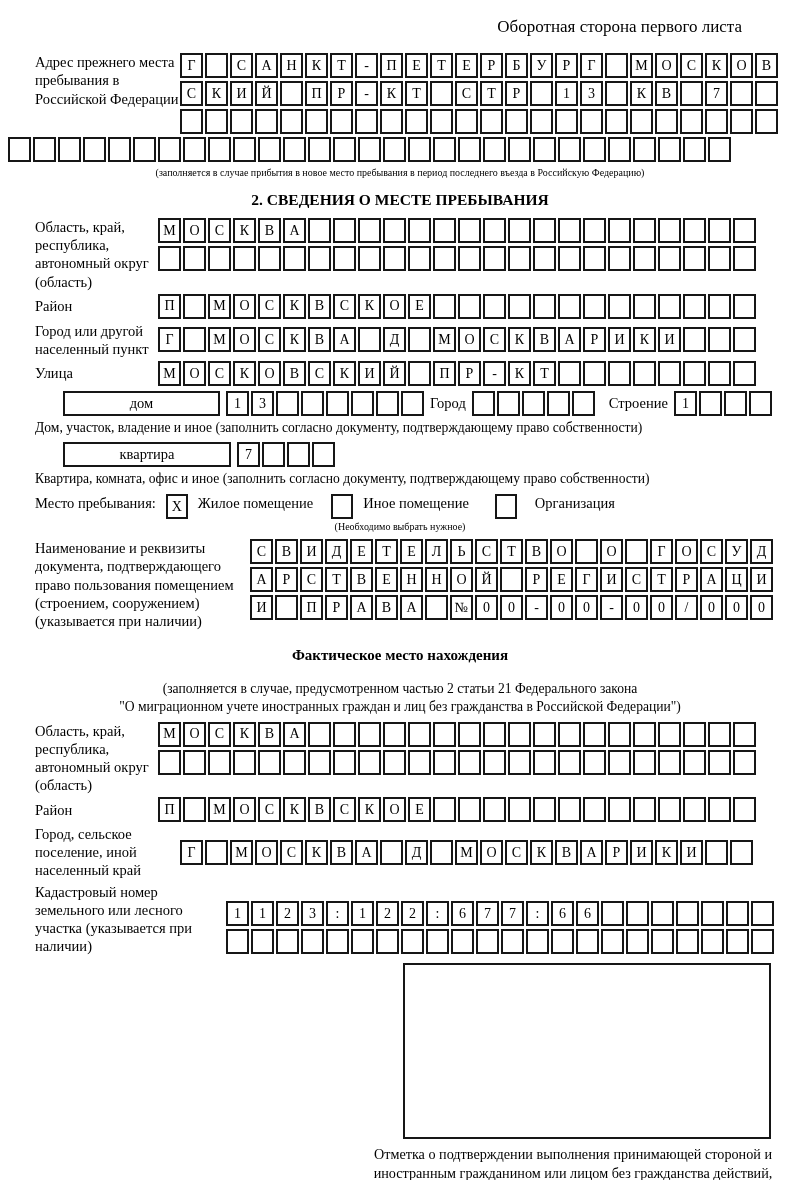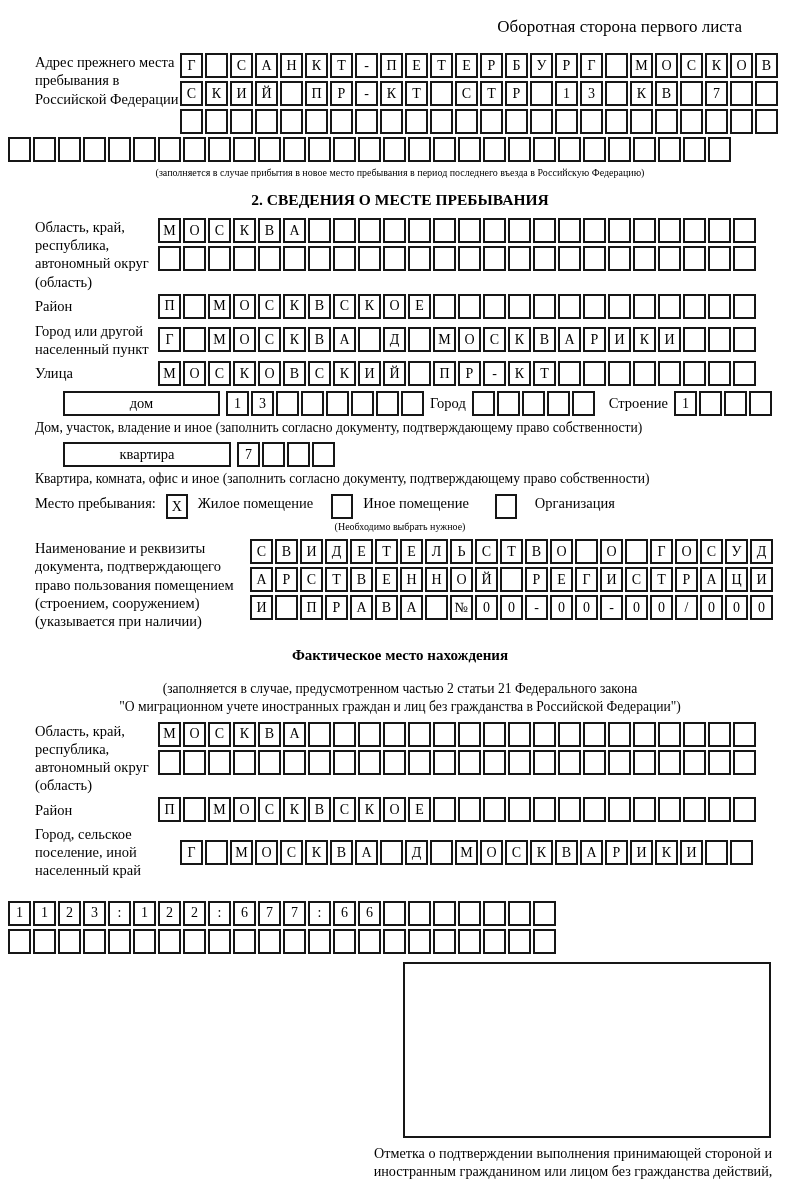--- a/index.html
+++ b/index.html
@@ -561,20 +561,21 @@
         <span class="cell">Р</span>
         <span class="cell">И</span>
         <span class="cell">К</span>
         <span class="cell">И</span>
         <span class="cell"></span>
         <span class="cell"></span>
       </div>
   </div>
 
   <div class="frow mt3">
+    <div class="lbl lbl-cad">Кадастровый номер земельного или лесного участка (указывается при наличии)</div>
     <div class="cellcol" style="padding-top:18px;">
       <div class="cells">
           <span class="cell">1</span>
           <span class="cell">1</span>
           <span class="cell">2</span>
           <span class="cell">3</span>
           <span class="cell">:</span>
           <span class="cell">1</span>
           <span class="cell">2</span>
           <span class="cell">2</span>

